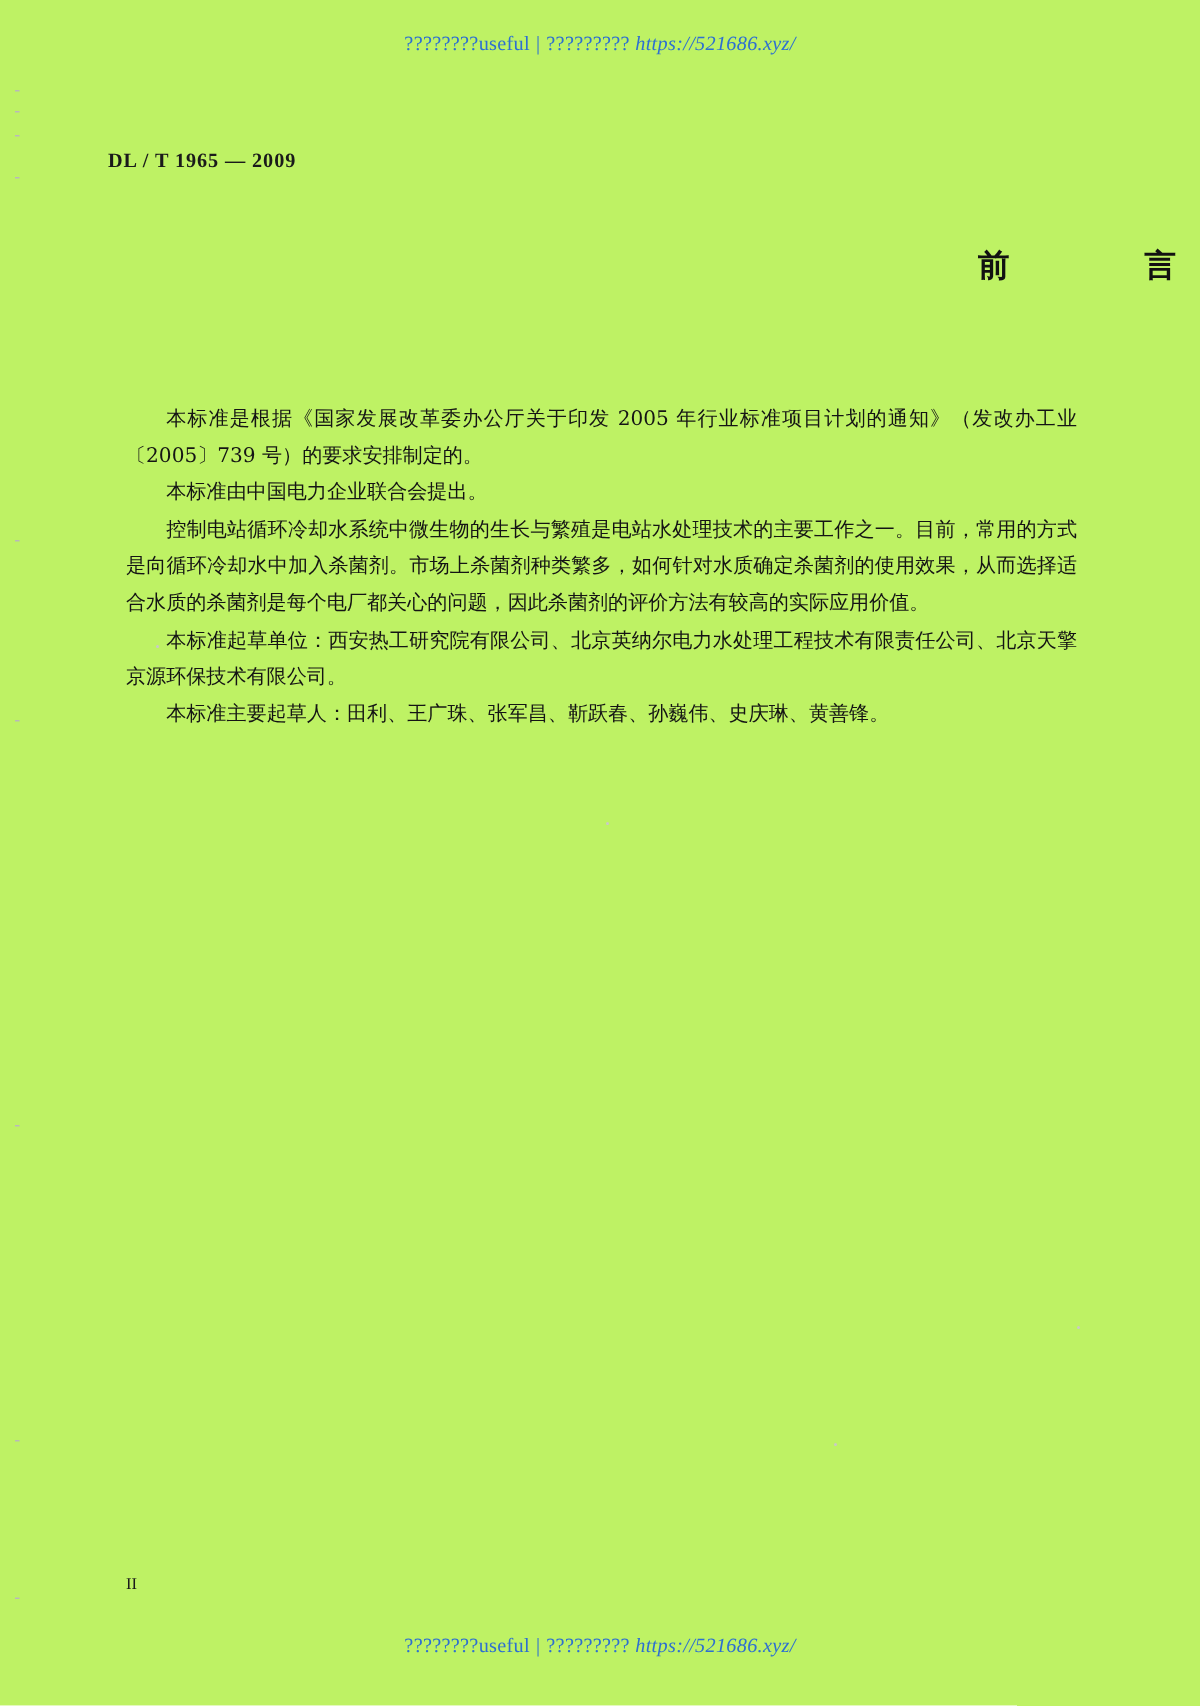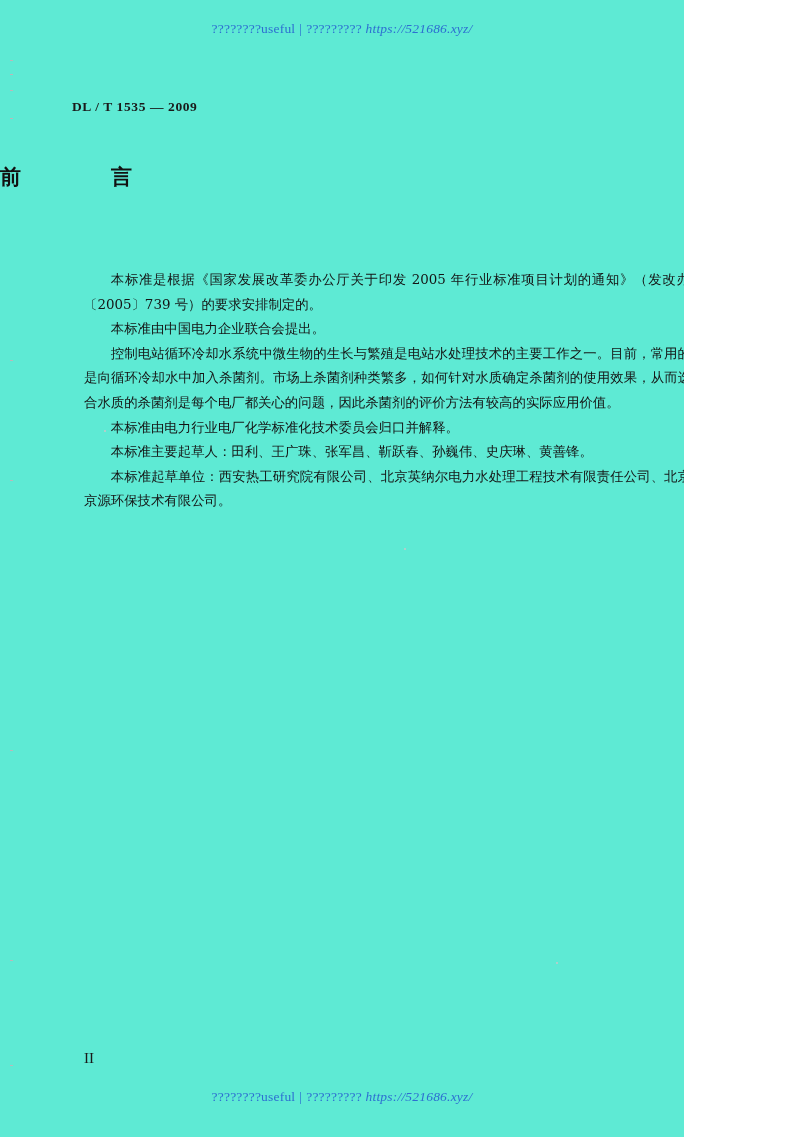--- a/index.html
+++ b/index.html
@@ -5,23 +5,23 @@
   html, body {
     margin: 0;
     padding: 0;
     background: #ffffff;
   }
   body {
     font-family: "Liberation Serif", serif;
   }
   .page {
     position: relative;
-    width: 684px;
+    width: 800px;
     height: 1137px;
-    background: #5eead4;
+    background: #bef264;
     overflow: hidden;
   }
 
   
   .watermark {
     position: absolute;
     left: 0;
     width: 100%;
     text-align: center;
     color: #2d6fd1;
@@ -70,21 +70,21 @@
     font-size: 13.5px;
     letter-spacing: 0.6px;
     color: #1a1a1a;
   }
 
   .doc-title {
     position: absolute;
     left: 0;
     top: 163px;
     width: 100%;
-    text-align: left;
+    text-align: right;
     font-family: "DejaVu Sans", sans-serif;
     font-weight: bold;
     font-size: 21px;
     letter-spacing: 16px;
     color: #111111;
   }
 
   .body-text {
     position: absolute;
     left: 84px;
@@ -101,21 +101,21 @@
   .body-text p {
     margin: 0;
     text-indent: 2em;
   }
 
   .page-no {
     position: absolute;
     left: 84px;
     top: 1050px;
     font-family: "Liberation Serif", serif;
-    font-size: 15px;
+    font-size: 11px;
     color: #1a1a1a;
   }
 </style>
 </head>
 <body>
 
 <div class="page">
 
   <div class="watermark top">
     <span>????????useful</span><span class="wm-sep">|</span><span>?????????</span>
@@ -132,31 +132,30 @@
     <i style="top:690px;"></i>
     <i style="top:900px;"></i>
     <i style="top:1005px;"></i>
   </div>
 
   <span class="speck" style="left:404px; top:548px;"></span>
   <span class="speck" style="left:556px; top:962px;"></span>
   <span class="speck" style="left:718px; top:884px;"></span>
   <span class="speck" style="left:104px; top:430px;"></span>
 
-  <div class="std-no">DL / T 1535 — 2009</div>
+  <div class="std-no">DL / T 1965 — 2009</div>
 
   <div class="doc-title">前　　言</div>
 
   <div class="body-text">
     <p>本标准是根据《国家发展改革委办公厅关于印发 2005 年行业标准项目计划的通知》（发改办工业〔2005〕739 号）的要求安排制定的。</p>
     <p>本标准由中国电力企业联合会提出。</p>
     <p>控制电站循环冷却水系统中微生物的生长与繁殖是电站水处理技术的主要工作之一。目前，常用的方式是向循环冷却水中加入杀菌剂。市场上杀菌剂种类繁多，如何针对水质确定杀菌剂的使用效果，从而选择适合水质的杀菌剂是每个电厂都关心的问题，因此杀菌剂的评价方法有较高的实际应用价值。</p>
-    <p>本标准由电力行业电厂化学标准化技术委员会归口并解释。</p>
+    <p>本标准起草单位：西安热工研究院有限公司、北京英纳尔电力水处理工程技术有限责任公司、北京天擎京源环保技术有限公司。</p>
     <p>本标准主要起草人：田利、王广珠、张军昌、靳跃春、孙巍伟、史庆琳、黄善锋。</p>
-    <p>本标准起草单位：西安热工研究院有限公司、北京英纳尔电力水处理工程技术有限责任公司、北京天擎京源环保技术有限公司。</p>
   </div>
 
   <div class="page-no">II</div>
 
   <div class="watermark bottom">
     <span>????????useful</span><span class="wm-sep">|</span><span>?????????</span>
     <span class="wm-url">https://521686.xyz/</span>
   </div>
 
 </div>

